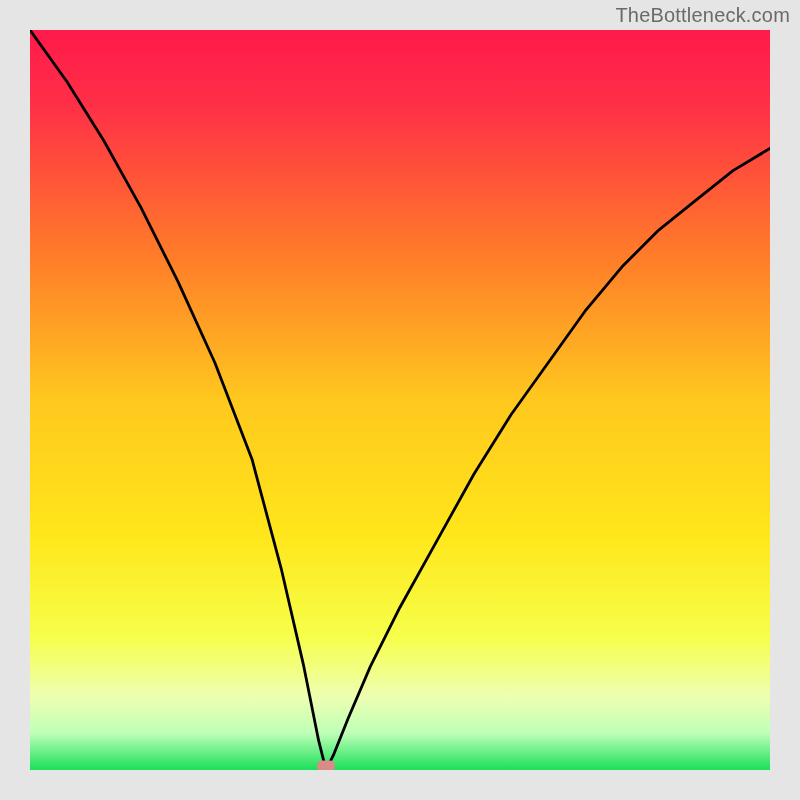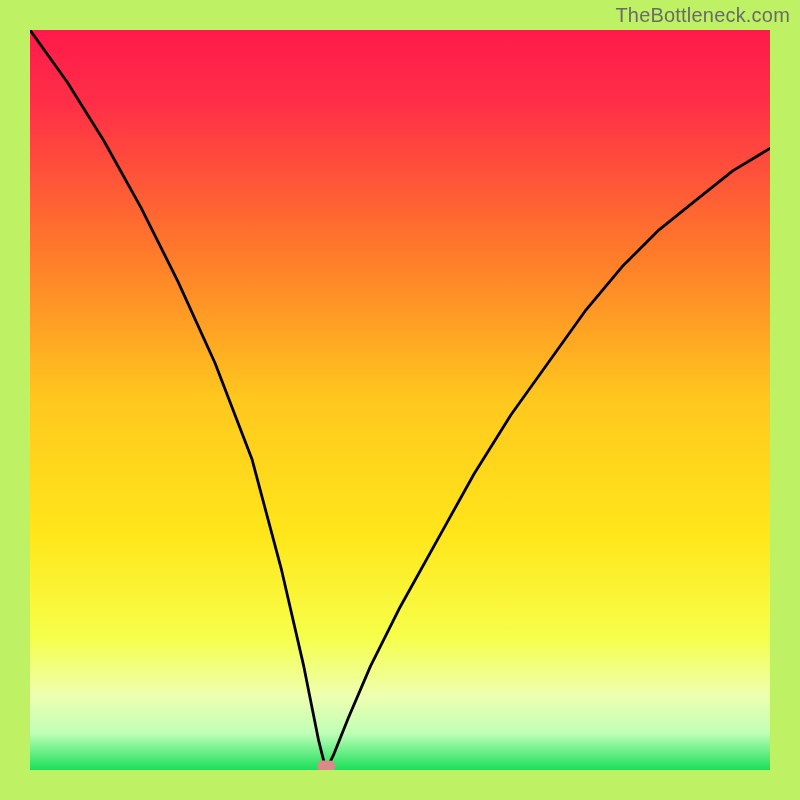--- a/index.html
+++ b/index.html
@@ -8,21 +8,21 @@
     width: 800px;
     height: 800px;
     background: #000;
     overflow: hidden;
     font-family: Arial, Helvetica, sans-serif;
   }
   .frame {
     position: relative;
     width: 800px;
     height: 800px;
-    background: #bef264;
+    background: #e5e5e5;
   }
   .plot-area {
     position: absolute;
     left: 30px;
     top: 30px;
     width: 740px;
     height: 740px;
     overflow: hidden;
   }
   .gradient-bg {

